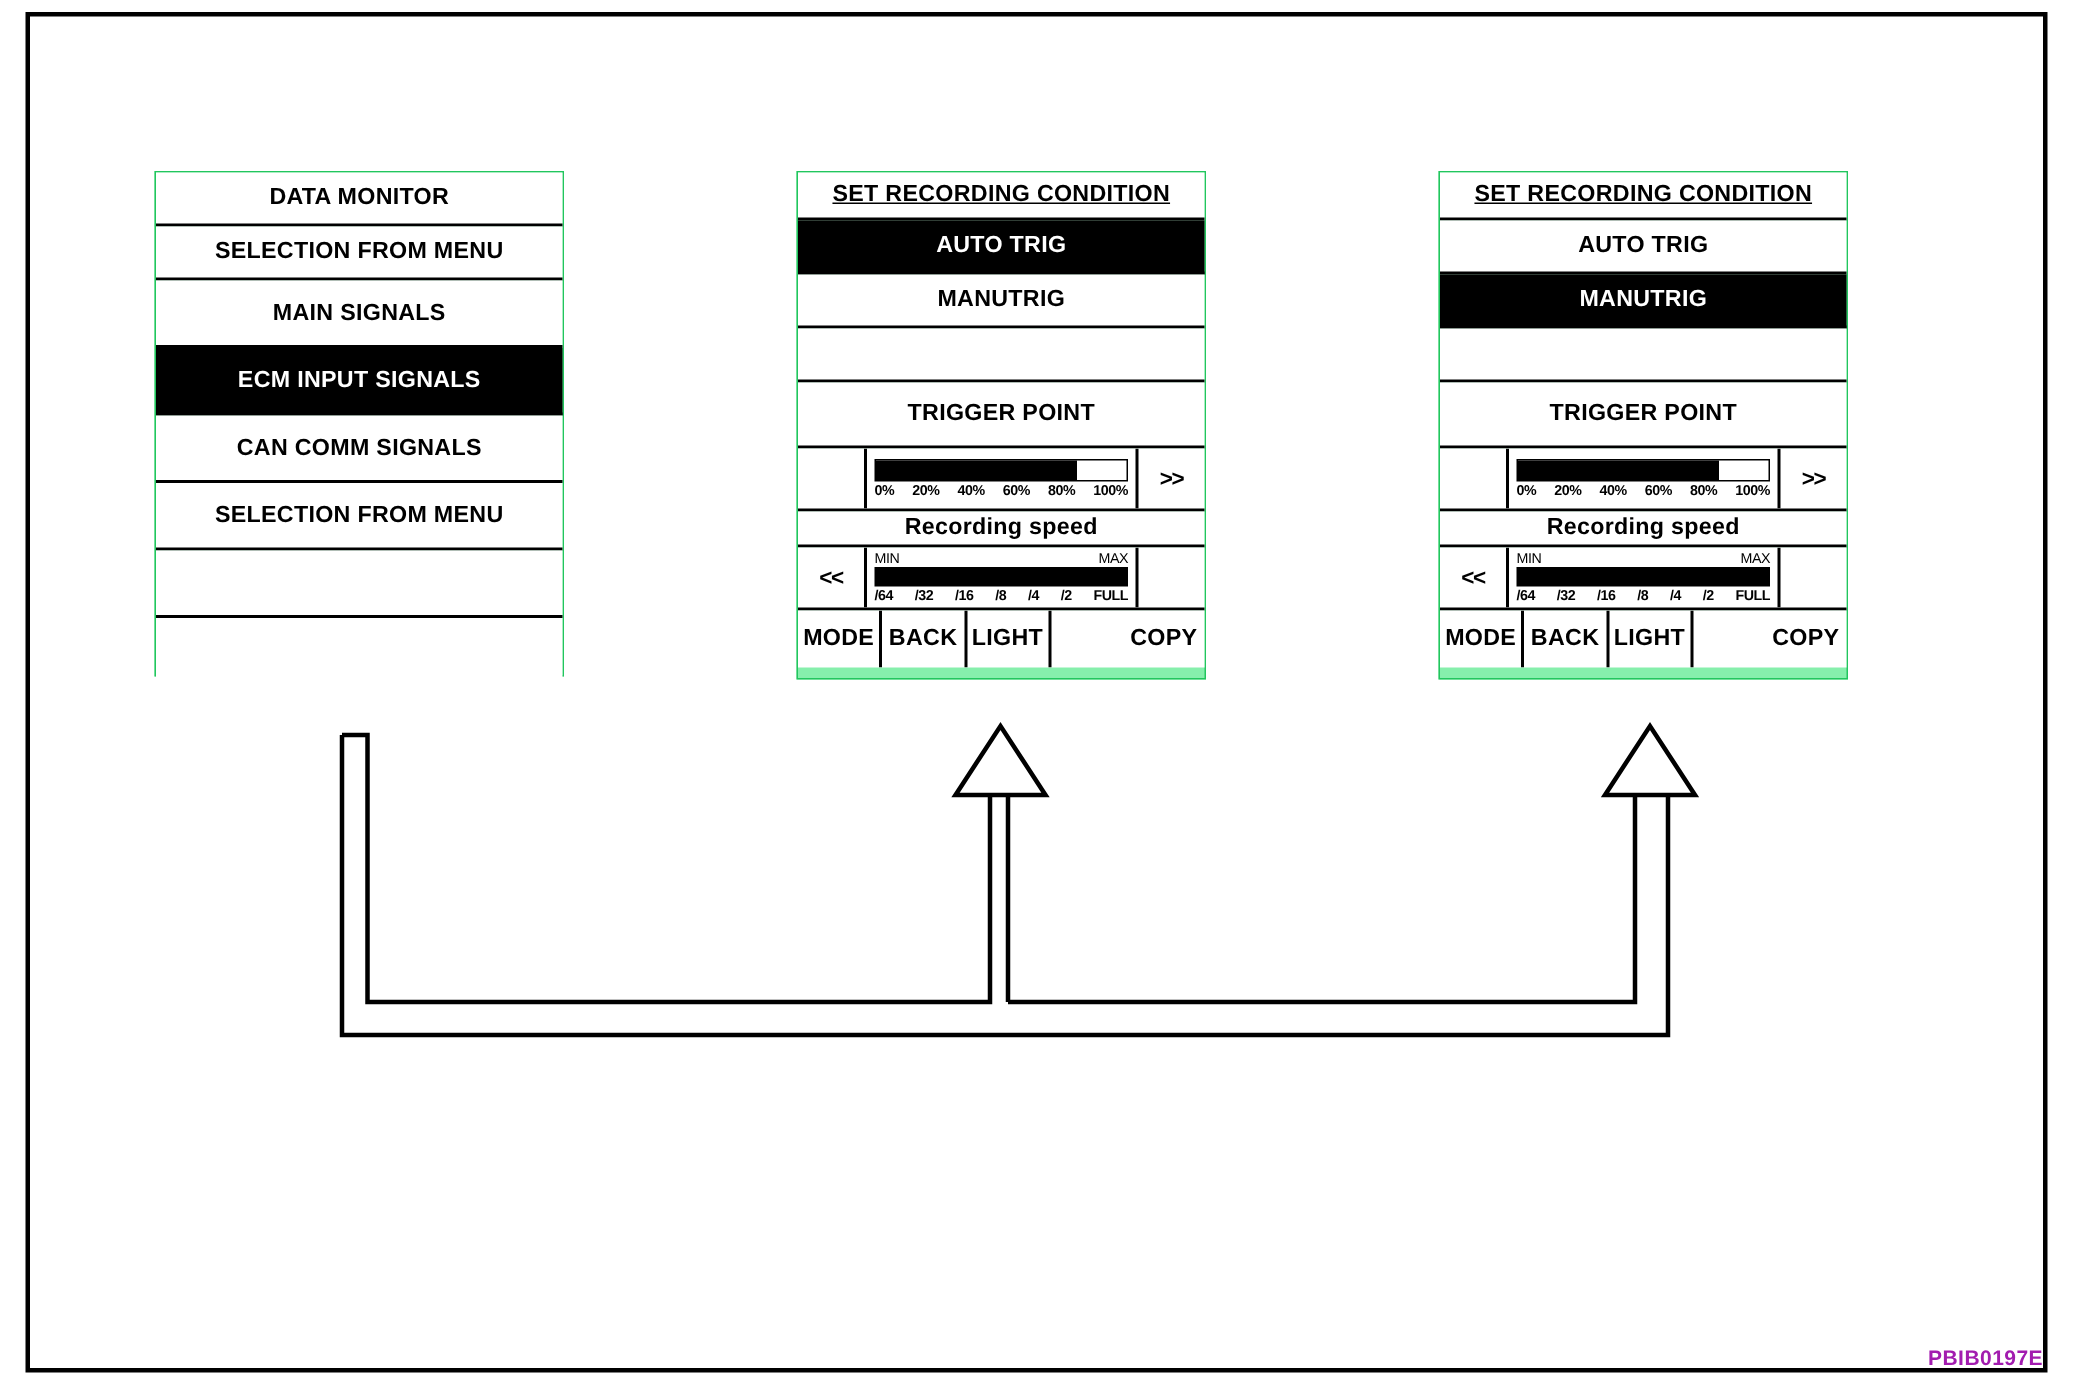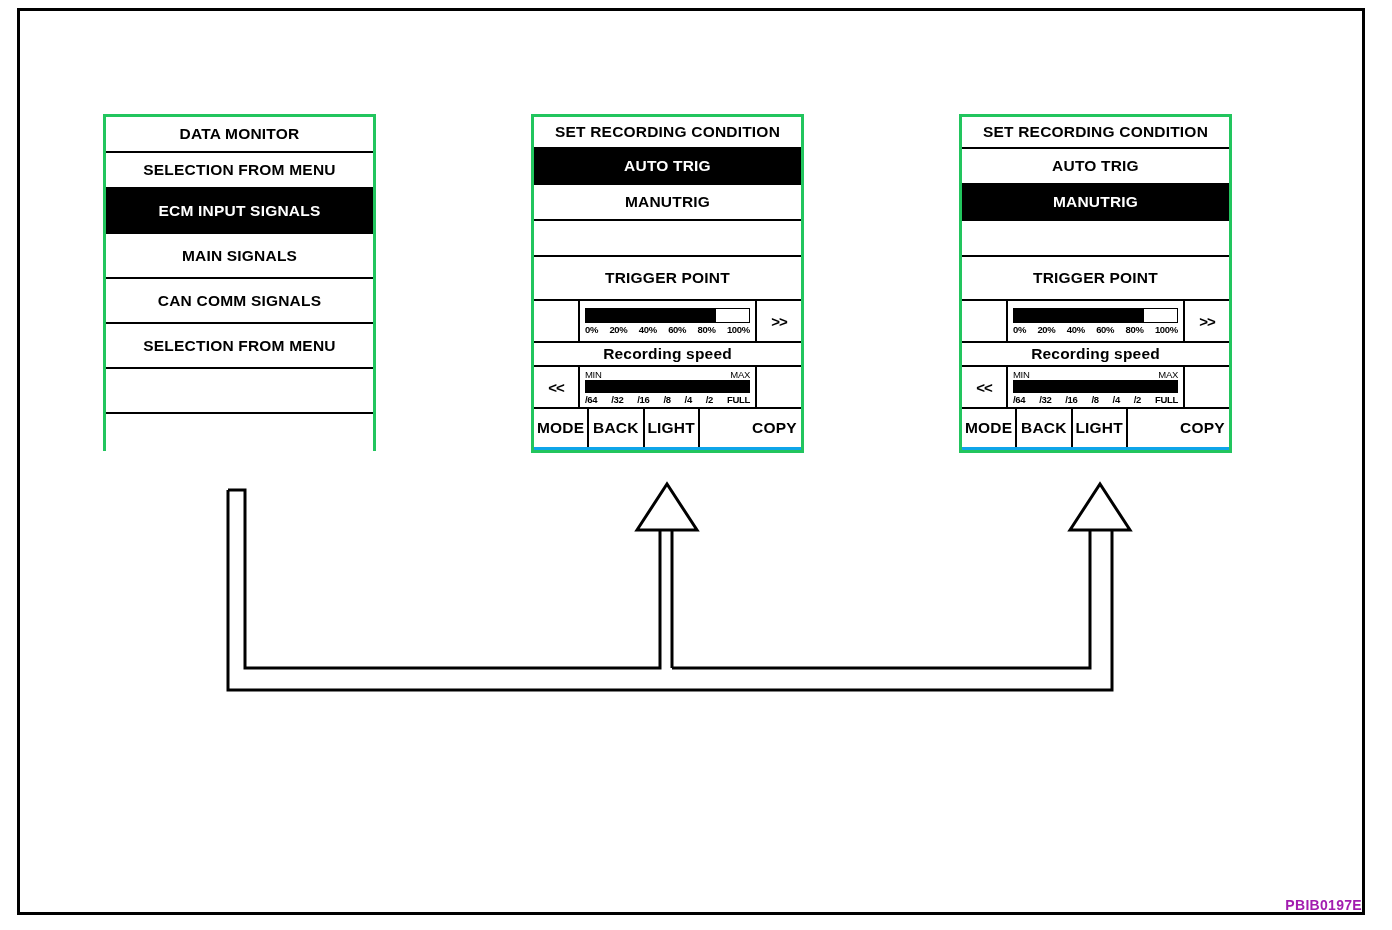--- a/index.html
+++ b/index.html
@@ -24,23 +24,23 @@
     left: 17px;
     top: 8px;
     width: 1348px;
     height: 907px;
     border: 3px solid #000000;
     box-sizing: border-box;
   }
   
   .panel {
     position: absolute;
-    border: 3px solid #22c55e;
-    box-sizing: border-box;
-    background: #0ea5e9;
+    border: 1px solid #22c55e;
+    box-sizing: border-box;
+    background: #86efac;
   }
   .row {
     position: relative;
     border-bottom: 2px solid #000000;
     box-sizing: border-box;
     display: flex;
     align-items: center;
     justify-content: center;
     background: #ffffff;
     color: #000000;
@@ -80,21 +80,21 @@
   }
   #panel-manu-trig {
     left: 959px;
     top: 114px;
     width: 273px;
     height: 339px;
   }
   .cond-panel .row {
     font-size: 15.5px;
   }
-  .cond-panel .r-title  { height: 32px; }
+  .cond-panel .r-title  { height: 32px; text-decoration: underline; }
   .cond-panel .r-opt    { height: 36px; }
   .cond-panel .r-blank  { height: 36px; }
   .cond-panel .r-trigpt { height: 44px; }
   .cond-panel .r-bar    { height: 42px; }
   .cond-panel .r-speed  { height: 24px; }
   .cond-panel .r-foot   { height: 38px; border-bottom: none; }
 
   
   .bar-row {
     display: flex;
@@ -215,22 +215,22 @@
 </head>
 <body>
 
 <div id="page">
 
   <div id="figure-frame"></div>
 
   <div class="panel" id="panel-data-monitor">
     <div class="row">DATA MONITOR</div>
     <div class="row">SELECTION FROM MENU</div>
+    <div class="row tall">MAIN SIGNALS</div>
     <div class="row inverted tall">ECM INPUT SIGNALS</div>
-    <div class="row tall">MAIN SIGNALS</div>
     <div class="row tall">CAN COMM SIGNALS</div>
     <div class="row tall">SELECTION FROM MENU</div>
     <div class="row tall blank"></div>
     <div class="row tall blank"></div>
   </div>
 
   <div class="panel cond-panel" id="panel-auto-trig">
     <div class="row r-title">SET RECORDING CONDITION</div>
     <div class="row r-opt inverted">AUTO TRIG</div>
     <div class="row r-opt">MANUTRIG</div>

